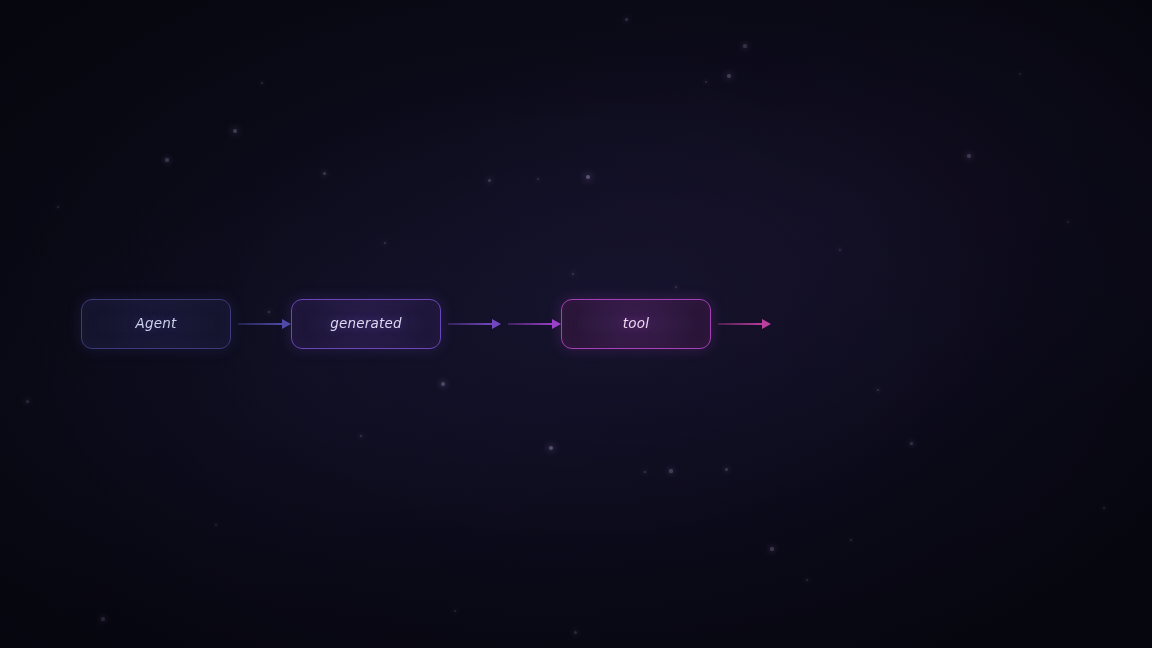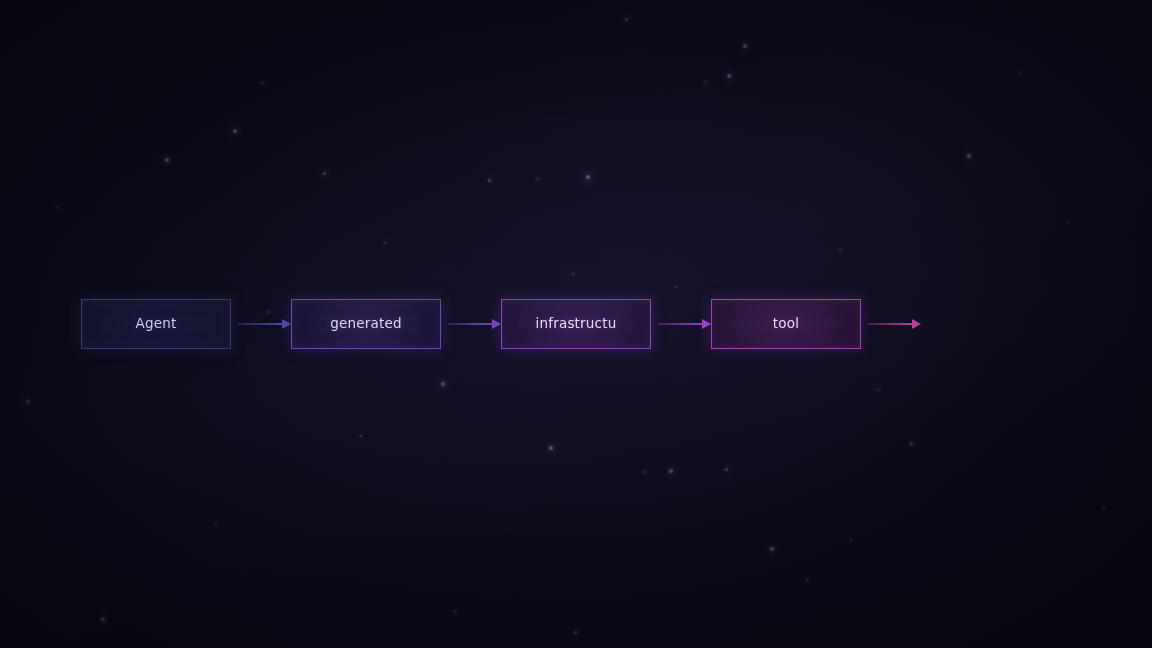--- a/index.html
+++ b/index.html
@@ -53,27 +53,28 @@
     left: 81px;
     top: 299px;
     height: 50px;
     display: flex;
     flex-direction: row;
     align-items: center;
   }
 
   .node {
     height: 50px;
-    border-radius: 0;
+    border-radius: 11px;
     border: 1.4px solid;
     display: flex;
     align-items: center;
     justify-content: center;
     position: relative;
     flex: none;
+    font-style: italic;
   }
 
   .node-label {
     font-size: 13.5px;
     letter-spacing: 0.2px;
     line-height: 1;
     white-space: nowrap;
     position: relative;
     z-index: 2;
   }
@@ -169,24 +170,20 @@
         <span class="conn-head" style="border-left-color: rgb(79, 74, 168);"></span>
       </div>
       <div class="node" style="width: 150px; height: 50px; border-color: rgb(107, 70, 184); background: radial-gradient(120% 160% at 50% 45%, rgba(123, 79, 208, 0.12) 0%, rgb(26, 19, 51) 62%, rgb(26, 19, 51) 100%); box-shadow: rgba(123, 79, 208, 0.19) 0px 0px 14px 1px, rgba(123, 79, 208, 0.1) 0px 0px 18px 0px inset; align-items: center;">
         <span class="node-glow" style="background: radial-gradient(70% 120%, rgba(123, 79, 208, 0.133) 0%, rgba(0, 0, 0, 0) 70%);"></span>
         <span class="node-label" style="color: rgb(222, 216, 242); text-shadow: rgba(123, 79, 208, 0.4) 0px 0px 10px;">generated</span>
       </div>
       <div class="connector" style="width: 60px;">
         <span class="conn-line" style="width: 46px; background: linear-gradient(to right, rgba(116, 71, 194, 0.333), rgb(116, 71, 194));"></span>
         <span class="conn-head" style="border-left-color: rgb(116, 71, 194);"></span>
       </div>
-      <div class="node" style="width: 150px; height: 50px; border-color: rgb(138, 67, 196); background: radial-gradient(120% 160% at 50% 45%, rgba(155, 79, 216, 0.12) 0%, rgb(32, 19, 56) 62%, rgb(32, 19, 56) 100%); box-shadow: rgba(155, 79, 216, 0.19) 0px 0px 14px 1px, rgba(155, 79, 216, 0.1) 0px 0px 18px 0px inset;">
-        <span class="node-glow" style="background: radial-gradient(70% 120%, rgba(155, 79, 216, 0.133) 0%, rgba(0, 0, 0, 0) 70%);"></span>
-        <span class="node-label" style="color: rgb(230, 220, 245); text-shadow: rgba(155, 79, 216, 0.4) 0px 0px 10px;">infrastructu</span>
-      </div>
       <div class="connector" style="width: 60px;">
         <span class="conn-line" style="width: 46px; background: linear-gradient(to right, rgba(154, 64, 200, 0.333), rgb(154, 64, 200));"></span>
         <span class="conn-head" style="border-left-color: rgb(154, 64, 200);"></span>
       </div>
       <div class="node" style="width: 150px; height: 50px; border-color: rgb(165, 63, 184); background: radial-gradient(120% 160% at 50% 45%, rgba(187, 72, 204, 0.12) 0%, rgb(36, 18, 47) 62%, rgb(36, 18, 47) 100%); box-shadow: rgba(187, 72, 204, 0.19) 0px 0px 14px 1px, rgba(187, 72, 204, 0.1) 0px 0px 18px 0px inset; text-align: right;">
         <span class="node-glow" style="background: radial-gradient(70% 120%, rgba(187, 72, 204, 0.133) 0%, rgba(0, 0, 0, 0) 70%);"></span>
         <span class="node-label" style="color: rgb(237, 217, 242); text-shadow: rgba(187, 72, 204, 0.4) 0px 0px 10px;">tool</span>
       </div>
       <div class="connector" style="width: 60px;">
         <span class="conn-line" style="width: 46px; background: linear-gradient(to right, rgba(187, 61, 158, 0.333), rgb(187, 61, 158));"></span>

